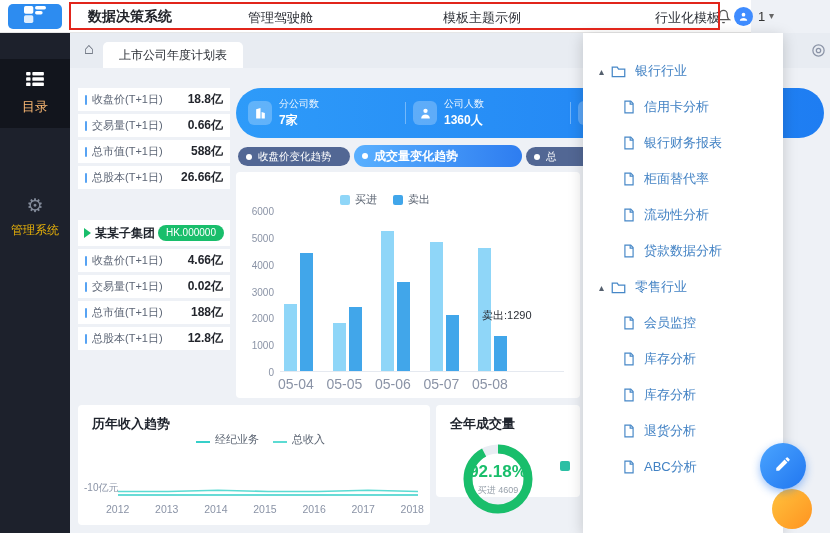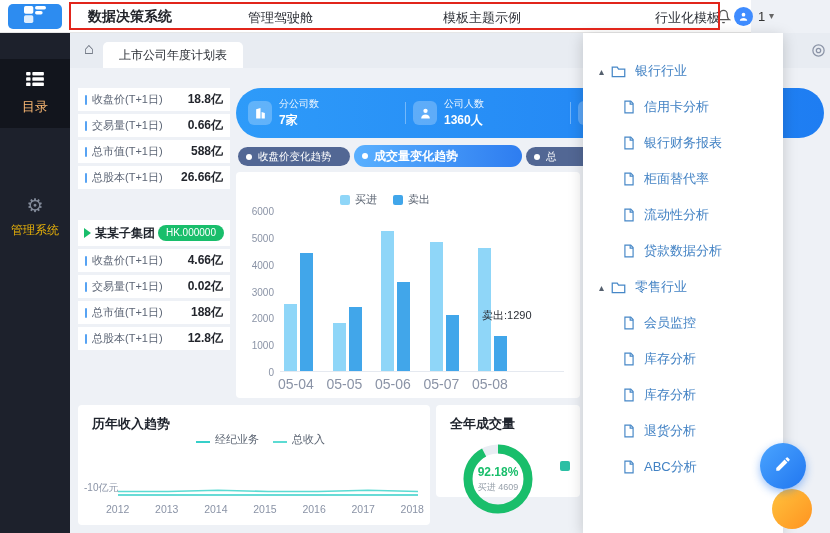--- a/index.html
+++ b/index.html
@@ -80,21 +80,21 @@
   .line-legend { position:absolute; left:118px; top:27px; display:flex; gap:14px; }
   .lswatch { width:14px; height:2px; margin-top:5px; }
   .line-ytick { position:absolute; left:6px; top:76px; font-size:10px; color:#8a93a6; }
   .line-svg { position:absolute; left:40px; top:62px; }
   .line-xlabels { position:absolute; left:28px; top:98px; width:318px; display:flex; justify-content:space-between; font-size:10.5px; color:#8a93a6; }
 
   
   .donut-card { position:absolute; left:436px; top:405px; width:144px; height:92px; background:#fff; border-radius:4px; z-index:1; }
   .donut-wrap { position:absolute; left:24px; top:36px; width:76px; height:76px; }
   .donut-center { position:absolute; left:24px; top:36px; width:76px; height:76px; display:flex; flex-direction:column; align-items:center; justify-content:center; }
-  .donut-pct { font-size:12px; font-weight:bold; }
+  .donut-pct { font-size:17px; font-weight:bold; }
   .donut-sub { font-size:9px; color:#98a1ab; margin-top:2px; }
   .legend-marker { position:absolute; left:124px; top:56px; width:10px; height:10px; border-radius:2px; }
 
   
   .dropdown { position:absolute; left:583px; top:33px; width:200px; height:500px; background:#fff; z-index:30; box-shadow:0 3px 14px rgba(0,0,0,.18); padding-top:20px; }
   .tree-folder { height:36px; display:flex; align-items:center; padding-left:16px; cursor:pointer; }
   .caret { font-size:10px; color:#55606e; margin-right:7px; }
   .tree-file { height:36px; display:flex; align-items:center; padding-left:40px; cursor:pointer; }
   .tlabel { font-size:13px; color:#4282c4; margin-left:9px; }
   .ticon { display:flex; align-items:center; }

